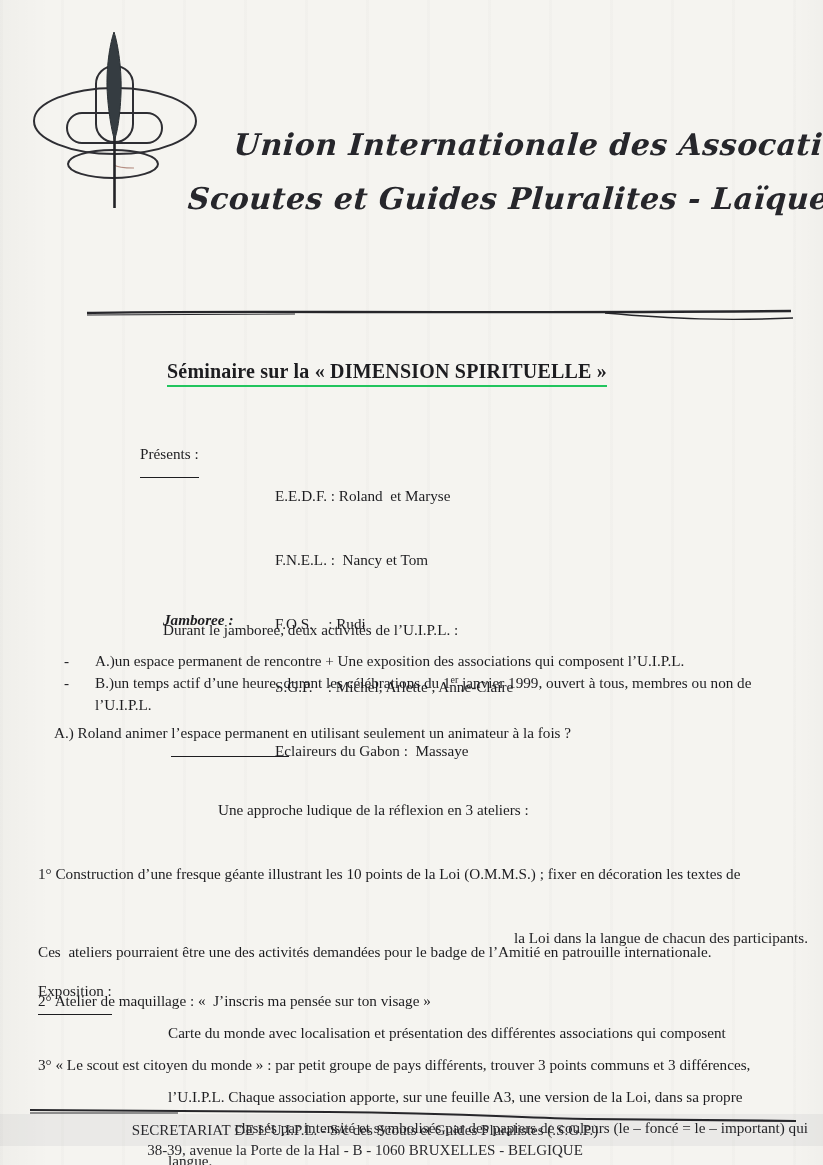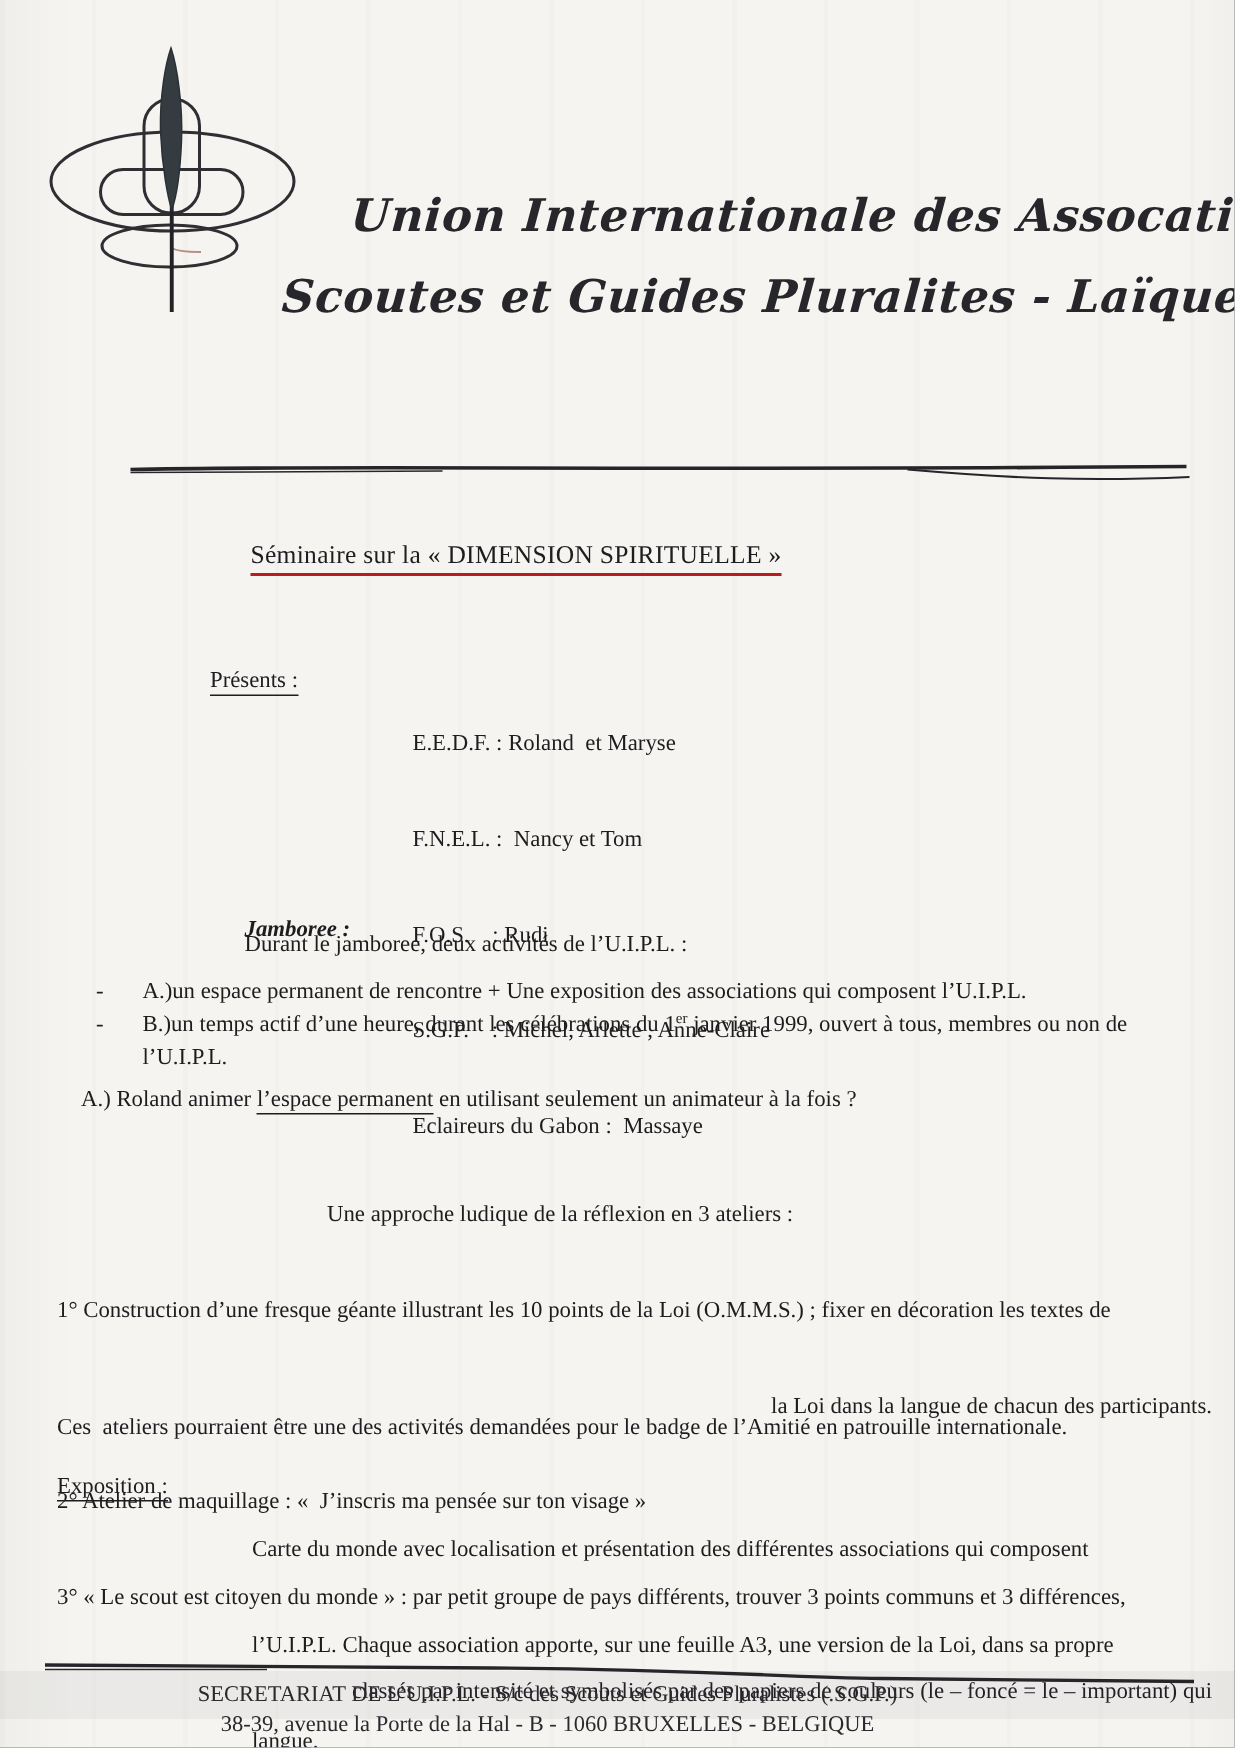--- a/index.html
+++ b/index.html
@@ -29,26 +29,26 @@
     font-size:30px; letter-spacing:0.5px;
     color:#26262b;
     transform:skewX(-4deg);
   }
   .org1 { left:234px; top:127px; }
   .org2 { left:188px; top:181px; }
 
   
   .t  { font-size:15.2px; line-height:21.2px; }
   .t17{ font-size:17px; }
-  .u  { border-bottom:1.5px solid #1d1d20; padding-bottom:1px; }
+  .u  { border-bottom:1.5px solid #1d1d20; padding-bottom:15px; }
 
   .seminar-title {
     left:167px; top:360px;
-    font-size:17px; font-weight:normal; letter-spacing:0.2px;
-    border-bottom:2px solid #b91c1c; padding-bottom:2px;
+    font-size:20px; font-weight:bold; letter-spacing:0.2px;
+    border-bottom:2px solid #22c55e; padding-bottom:2px;
   }
   .dateline { left:412px; top:399px; }
 
   .presents-label { left:140px; top:443px; }
   .attendees { left:275px; top:443px; }
 
   .jamboree-heading { left:163px; top:585px; font-weight:bold; font-style:italic;margin-top:24px; }
   .jamboree-intro   { left:163px; top:619px; }
 
   .dash-a { left:64px; top:650px; }

